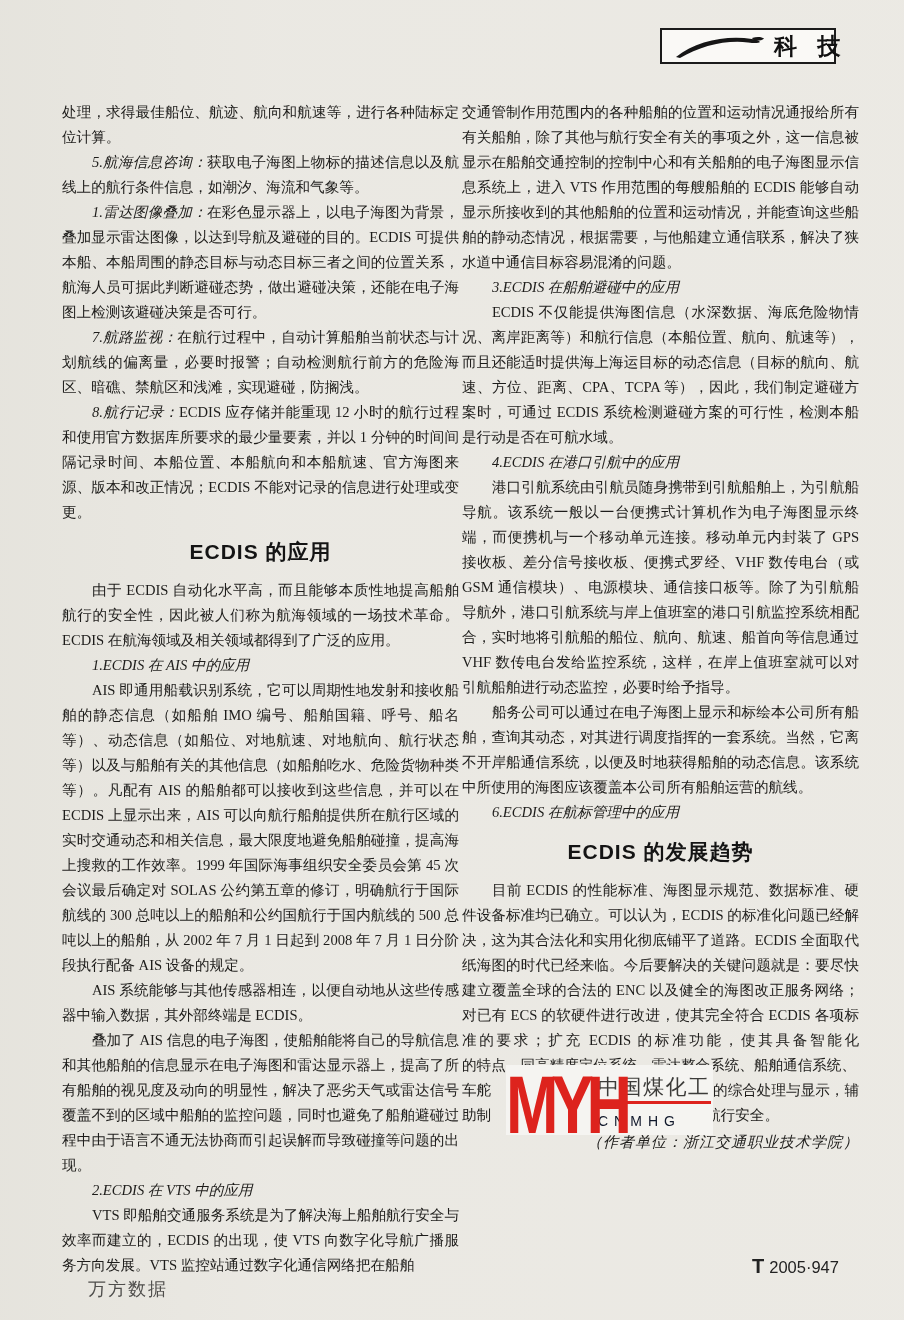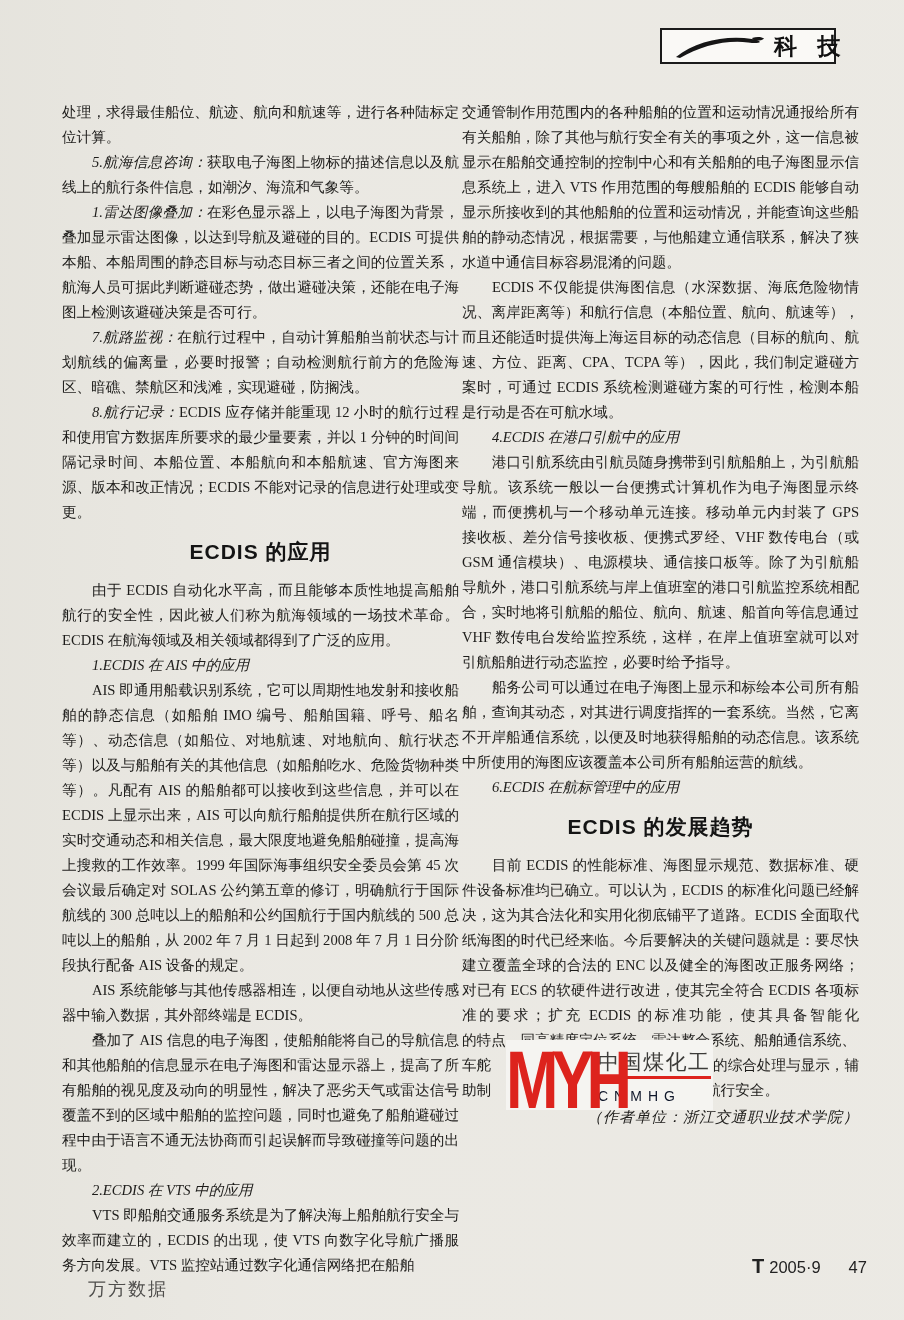--- a/index.html
+++ b/index.html
@@ -76,21 +76,21 @@
     margin-top:5px;white-space:nowrap;
   }
   
   .folio{
     position:absolute;left:752px;top:1255px;
     display:flex;align-items:baseline;white-space:nowrap;
     font-family:"Liberation Sans","DejaVu Sans",sans-serif;color:#222;
   }
   .folio .jmark{font-weight:bold;font-size:20px;}
   .folio .issue{font-size:16.5px;margin-left:5px;}
-  .folio .pnum{font-size:16.5px;margin-left:28px;}
+  .folio .pnum{font-size:16.5px;}
   .scanmark{
     position:absolute;left:88px;top:1277px;
     font-family:"Liberation Sans","DejaVu Sans",sans-serif;
     font-size:18px;color:#4f4e4c;letter-spacing:2px;
   }
 </style>
 </head>
 <body>
 
 <div class="page">
@@ -116,20 +116,21 @@
     <p class="ind subhead">1.ECDIS 在 AIS 中的应用</p>
     <p class="ind"><span>AIS 即通用船载识别系统，它可以周期性地发射和接收船舶的静态信息（如船舶 IMO 编号、船舶国籍、呼号、船名等）、动态信息（如船位、对地航速、对地航向、航行状态等）以及与船舶有关的其他信息（如船舶吃水、危险货物种类等）。凡配有 AIS 的船舶都可以接收到这些信息，并可以在 ECDIS 上显示出来，AIS 可以向航行船舶提供所在航行区域的实时交通动态和相关信息，最大限度地避免船舶碰撞，提高海上搜救的工作效率。1999 年国际海事组织安全委员会第 45 次会议最后确定对 SOLAS 公约第五章的修订，明确航行于国际航线的 300 总吨以上的船舶和公约国航行于国内航线的 500 总吨以上的船舶，从 2002 年 7 月 1 日起到 2008 年 7 月 1 日分阶段执行配备 AIS 设备的规定。</span></p>
     <p class="ind"><span>AIS 系统能够与其他传感器相连，以便自动地从这些传感器中输入数据，其外部终端是 ECDIS。</span></p>
     <p class="ind"><span>叠加了 AIS 信息的电子海图，使船舶能将自己的导航信息和其他船舶的信息显示在电子海图和雷达显示器上，提高了所有船舶的视见度及动向的明显性，解决了恶劣天气或雷达信号覆盖不到的区域中船舶的监控问题，同时也避免了船舶避碰过程中由于语言不通无法协商而引起误解而导致碰撞等问题的出现。</span></p>
     <p class="ind subhead">2.ECDIS 在 VTS 中的应用</p>
     <p class="ind"><span>VTS 即船舶交通服务系统是为了解决海上船舶航行安全与效率而建立的，ECDIS 的出现，使 VTS 向数字化导航广播服务方向发展。VTS 监控站通过数字化通信网络把在船舶</span></p>
   </div>
 
   <div class="col col-right">
     <p><span>交通管制作用范围内的各种船舶的位置和运动情况通报给所有有关船舶，除了其他与航行安全有关的事项之外，这一信息被显示在船舶交通控制的控制中心和有关船舶的电子海图显示信息系统上，进入 VTS 作用范围的每艘船舶的 ECDIS 能够自动显示所接收到的其他船舶的位置和运动情况，并能查询这些船舶的静动态情况，根据需要，与他船建立通信联系，解决了狭水道中通信目标容易混淆的问题。</span></p>
+    <p class="ind subhead">3.ECDIS 在船舶避碰中的应用</p>
     <p class="ind"><span>ECDIS 不仅能提供海图信息（水深数据、海底危险物情况、离岸距离等）和航行信息（本船位置、航向、航速等），而且还能适时提供海上海运目标的动态信息（目标的航向、航速、方位、距离、CPA、TCPA 等），因此，我们制定避碰方案时，可通过 ECDIS 系统检测避碰方案的可行性，检测本船是行动是否在可航水域。</span></p>
     <p class="ind subhead">4.ECDIS 在港口引航中的应用</p>
     <p class="ind"><span>港口引航系统由引航员随身携带到引航船舶上，为引航船导航。该系统一般以一台便携式计算机作为电子海图显示终端，而便携机与一个移动单元连接。移动单元内封装了 GPS 接收板、差分信号接收板、便携式罗经、VHF 数传电台（或 GSM 通信模块）、电源模块、通信接口板等。除了为引航船导航外，港口引航系统与岸上值班室的港口引航监控系统相配合，实时地将引航船的船位、航向、航速、船首向等信息通过 VHF 数传电台发给监控系统，这样，在岸上值班室就可以对引航船舶进行动态监控，必要时给予指导。</span></p>
     <p class="ind"><span>船务公司可以通过在电子海图上显示和标绘本公司所有船舶，查询其动态，对其进行调度指挥的一套系统。当然，它离不开岸船通信系统，以便及时地获得船舶的动态信息。该系统中所使用的海图应该覆盖本公司所有船舶运营的航线。</span></p>
     <p class="ind subhead">6.ECDIS 在航标管理中的应用</p>
 
     <h2 class="sect">ECDIS 的发展趋势</h2>
 
     <p class="ind just-last"><span>目前 ECDIS 的性能标准、海图显示规范、数据标准、硬件设备标准均已确立。可以认为，ECDIS 的标准化问题已经解决，这为其合法化和实用化彻底铺平了道路。ECDIS 全面取代纸海图的时代已经来临。今后要解决的关键问题就是：要尽快建立覆盖全球的合法的 ENC 以及健全的海图改正服务网络；对已有 ECS 的软硬件进行改进，使其完全符合 ECDIS 各项标准的要求；扩充 ECDIS 的标准功能，使其具备智能化</span></p>
 

